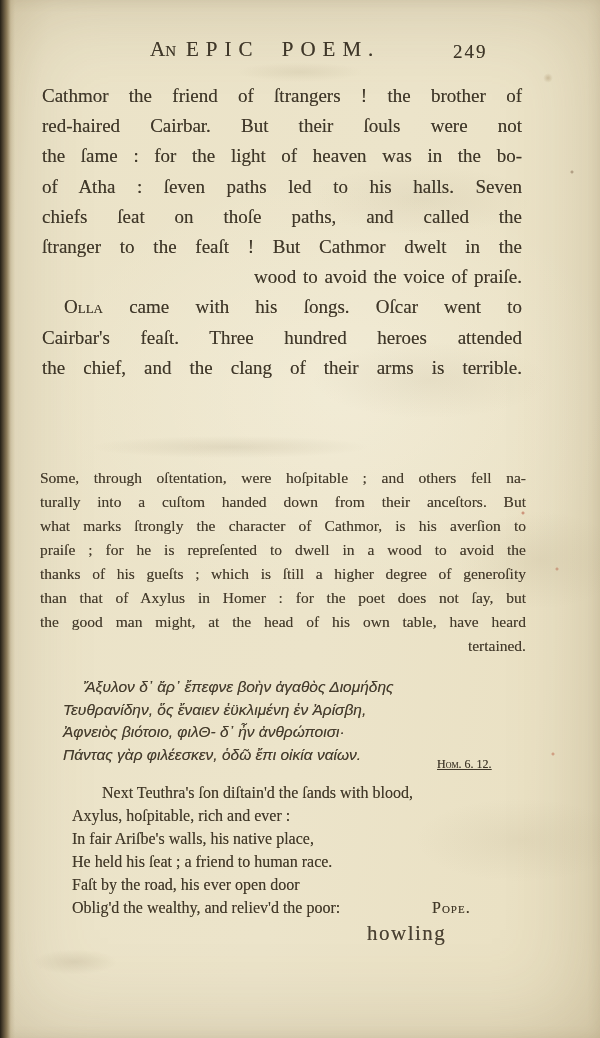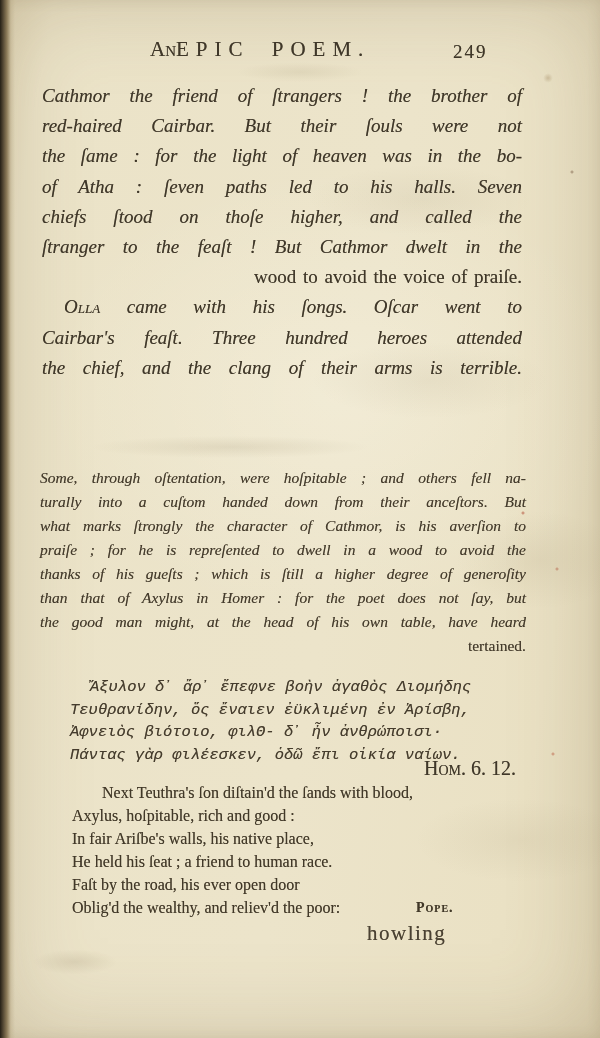--- a/index.html
+++ b/index.html
@@ -34,61 +34,61 @@
       radial-gradient(2.5px 2.5px at 553px 754px, rgba(178,70,45,0.60), rgba(0,0,0,0) 85%);
   }
   .gutter {
     position:absolute; left:0; top:0; width:15px; height:100%; pointer-events:none;
     background:linear-gradient(90deg,#241f15 0%, #4e4330 18%, #8b7a58 45%, rgba(185,170,135,0.45) 72%, rgba(200,188,155,0) 100%);
   }
   .ink { text-shadow:0 0 0.6px rgba(62,52,36,0.55); }
 
   .running-header { position:absolute; top:37px; left:150px; font-size:21px; white-space:nowrap; }
   .sc { font-variant:small-caps; }
-  .head-title { letter-spacing:7px; word-spacing:10px; }
+  .head-title { letter-spacing:7px; word-spacing:10px; margin-left:10px; }
   .page-number { position:absolute; top:41px; left:453px; font-size:19px; letter-spacing:2px; }
 
   .main-text { position:absolute; top:81px; left:42px; width:480px; font-size:19px; line-height:30.2px; word-spacing:2px; }
-  .jl  { text-align:justify; text-align-last:justify;font-style:italic; }
+  .jl  { text-align:justify; text-align-last:justify; }
   .jle { text-align:right; }
   .indent1 { padding-left:22px; }
 
   .footnote { position:absolute; top:466px; left:40px; width:486px; font-size:15.5px; line-height:24px; color:#443b2c; }
 
-  .greek { position:absolute; top:676px; left:70px; font-size:15.5px; line-height:22.5px; font-style:italic;
-           font-family:Liberation Mono, monospace; color:#453c2d; }
+  .greek { position:absolute; top:676px; left:63px; font-size:15.5px; line-height:22.5px; font-style:italic;
+           font-family:Liberation Sans, sans-serif; color:#453c2d; }
   .greek .gindent { padding-left:20px; }
 
-  .hom-ref { position:absolute; top:757px; left:424px; font-size:20px; }
+  .hom-ref { position:absolute; top:757px; left:437px; font-size:12px;text-decoration:underline; }
 
   .verse { position:absolute; top:781px; left:72px; width:452px; font-size:16px; line-height:23px; color:#413828; }
   .verse .vindent { padding-left:30px; }
   .verse-last { position:relative; }
-  .attribution { position:absolute; left:344px; top:0; font-size:14px; letter-spacing:1px;font-weight:bold; }
+  .attribution { position:absolute; left:360px; top:0; font-size:16px; letter-spacing:1px; }
 
   .catchword { position:absolute; top:921px; left:367px; font-size:21px; letter-spacing:1.5px; color:#4a4132; }
 </style>
 </head>
 <body>
 
 <div class="page">
   <div class="smudges"></div>
 
   <div class="running-header ink">
     <span class="sc">An</span><span class="head-title">EPIC POEM.</span>
   </div>
   <div class="page-number ink">249</div>
 
   <div class="main-text ink">
     <div>
       <div class="jl">Cathmor the friend of ſtrangers ! the brother of</div>
       <div class="jl">red-haired Cairbar. But their ſouls were not</div>
       <div class="jl">the ſame : for the light of heaven was in the bo-</div>
       <div class="jl">of Atha : ſeven paths led to his halls. Seven</div>
-      <div class="jl">chiefs ſtood on thoſe higher, and called the</div>
+      <div class="jl">chiefs ſeat on thoſe paths, and called the</div>
       <div class="jl">ſtranger to the feaſt ! But Cathmor dwelt in the</div>
       <div class="jle">wood to avoid the voice of praiſe.</div>
     </div>
     <div>
       <div class="jl indent1"><span class="sc">Olla</span><span> came with his ſongs. Oſcar went to</span></div>
       <div class="jl">Cairbar's feaſt. Three hundred heroes attended</div>
       <div class="jl">the chief, and the clang of their arms is terrible.</div>
     </div>
   </div>
 
@@ -107,21 +107,21 @@
     <div class="gindent">Ἄξυλον δ᾽ ἄρ᾽ ἔπεφνε βοὴν ἀγαθὸς Διομήδης</div>
     <div>Τευθρανίδην, ὅς ἔναιεν ἐϋκλιμένη ἐν Ἀρίσβη,</div>
     <div>Ἀφνειὸς βιότοιο, φιλΘ- δ᾽ ἦν ἀνθρώποισι·</div>
     <div>Πάντας γὰρ φιλέεσκεν, ὁδῶ ἔπι οἰκία ναίων.</div>
   </div>
 
   <div class="hom-ref sc ink">Hom. 6. 12.</div>
 
   <div class="verse ink">
     <div class="vindent">Next Teuthra's ſon diſtain'd the ſands with blood,</div>
-    <div>Axylus, hoſpitable, rich and good :</div>
+    <div>Axylus, hoſpitable, rich and ever :</div>
     <div>In fair Ariſbe's walls, his native place,</div>
     <div>He held his ſeat ; a friend to human race.</div>
     <div>Faſt by the road, his ever open door</div>
     <div class="verse-last">
       <span>Oblig'd the wealthy, and reliev'd the poor:</span>
       <span class="attribution sc">Pope.</span>
     </div>
   </div>
 
   <div class="catchword ink">howling</div>

